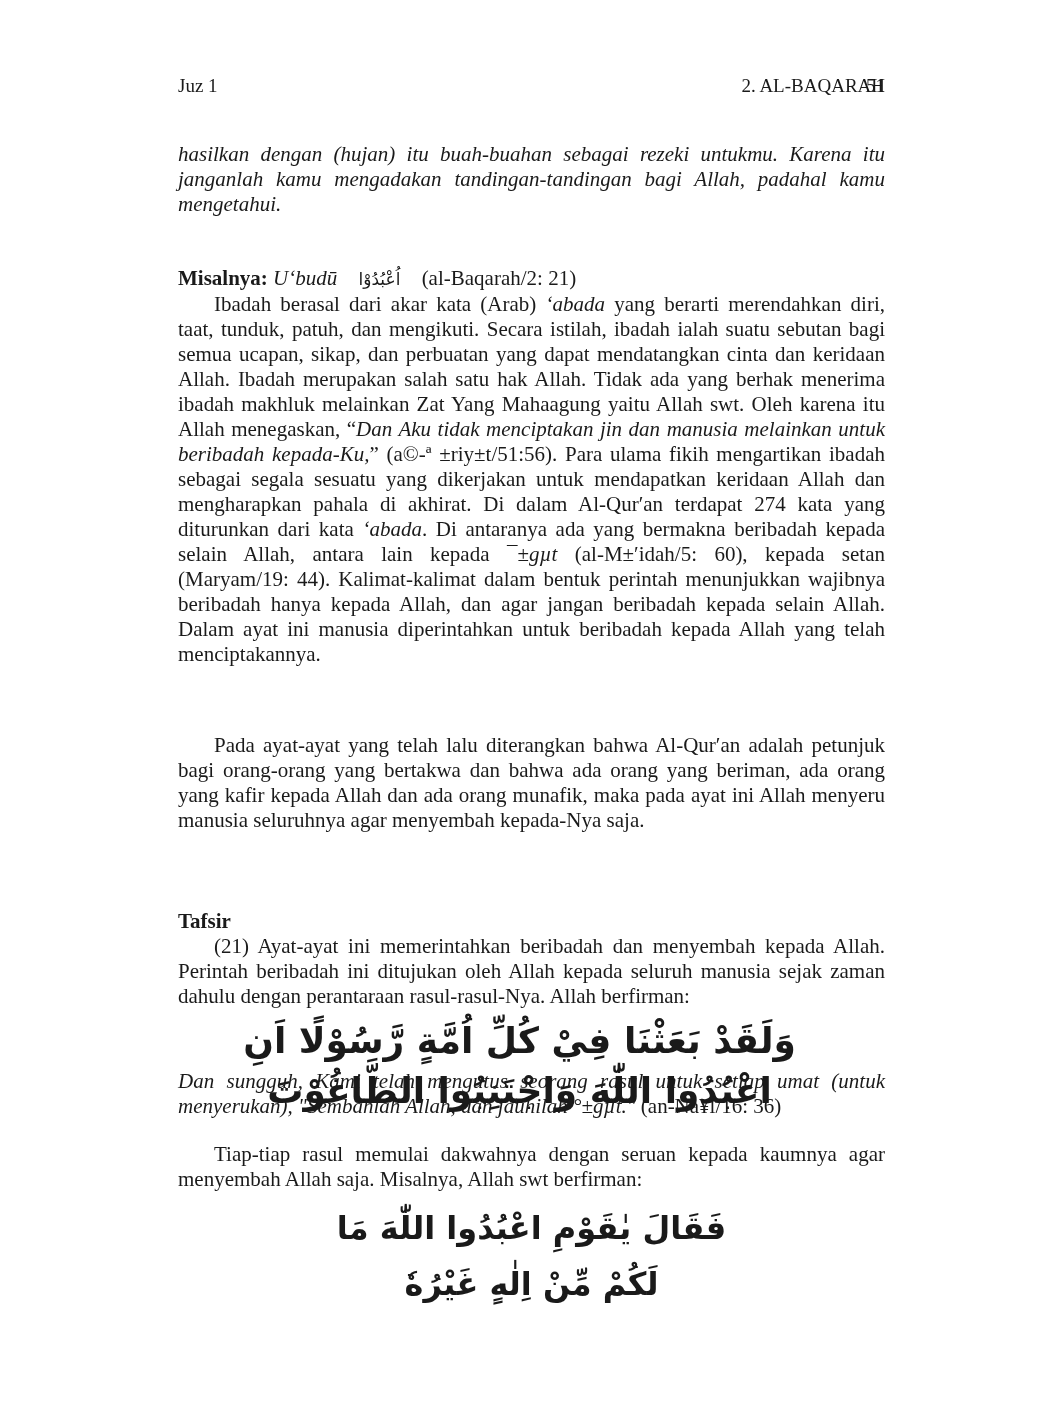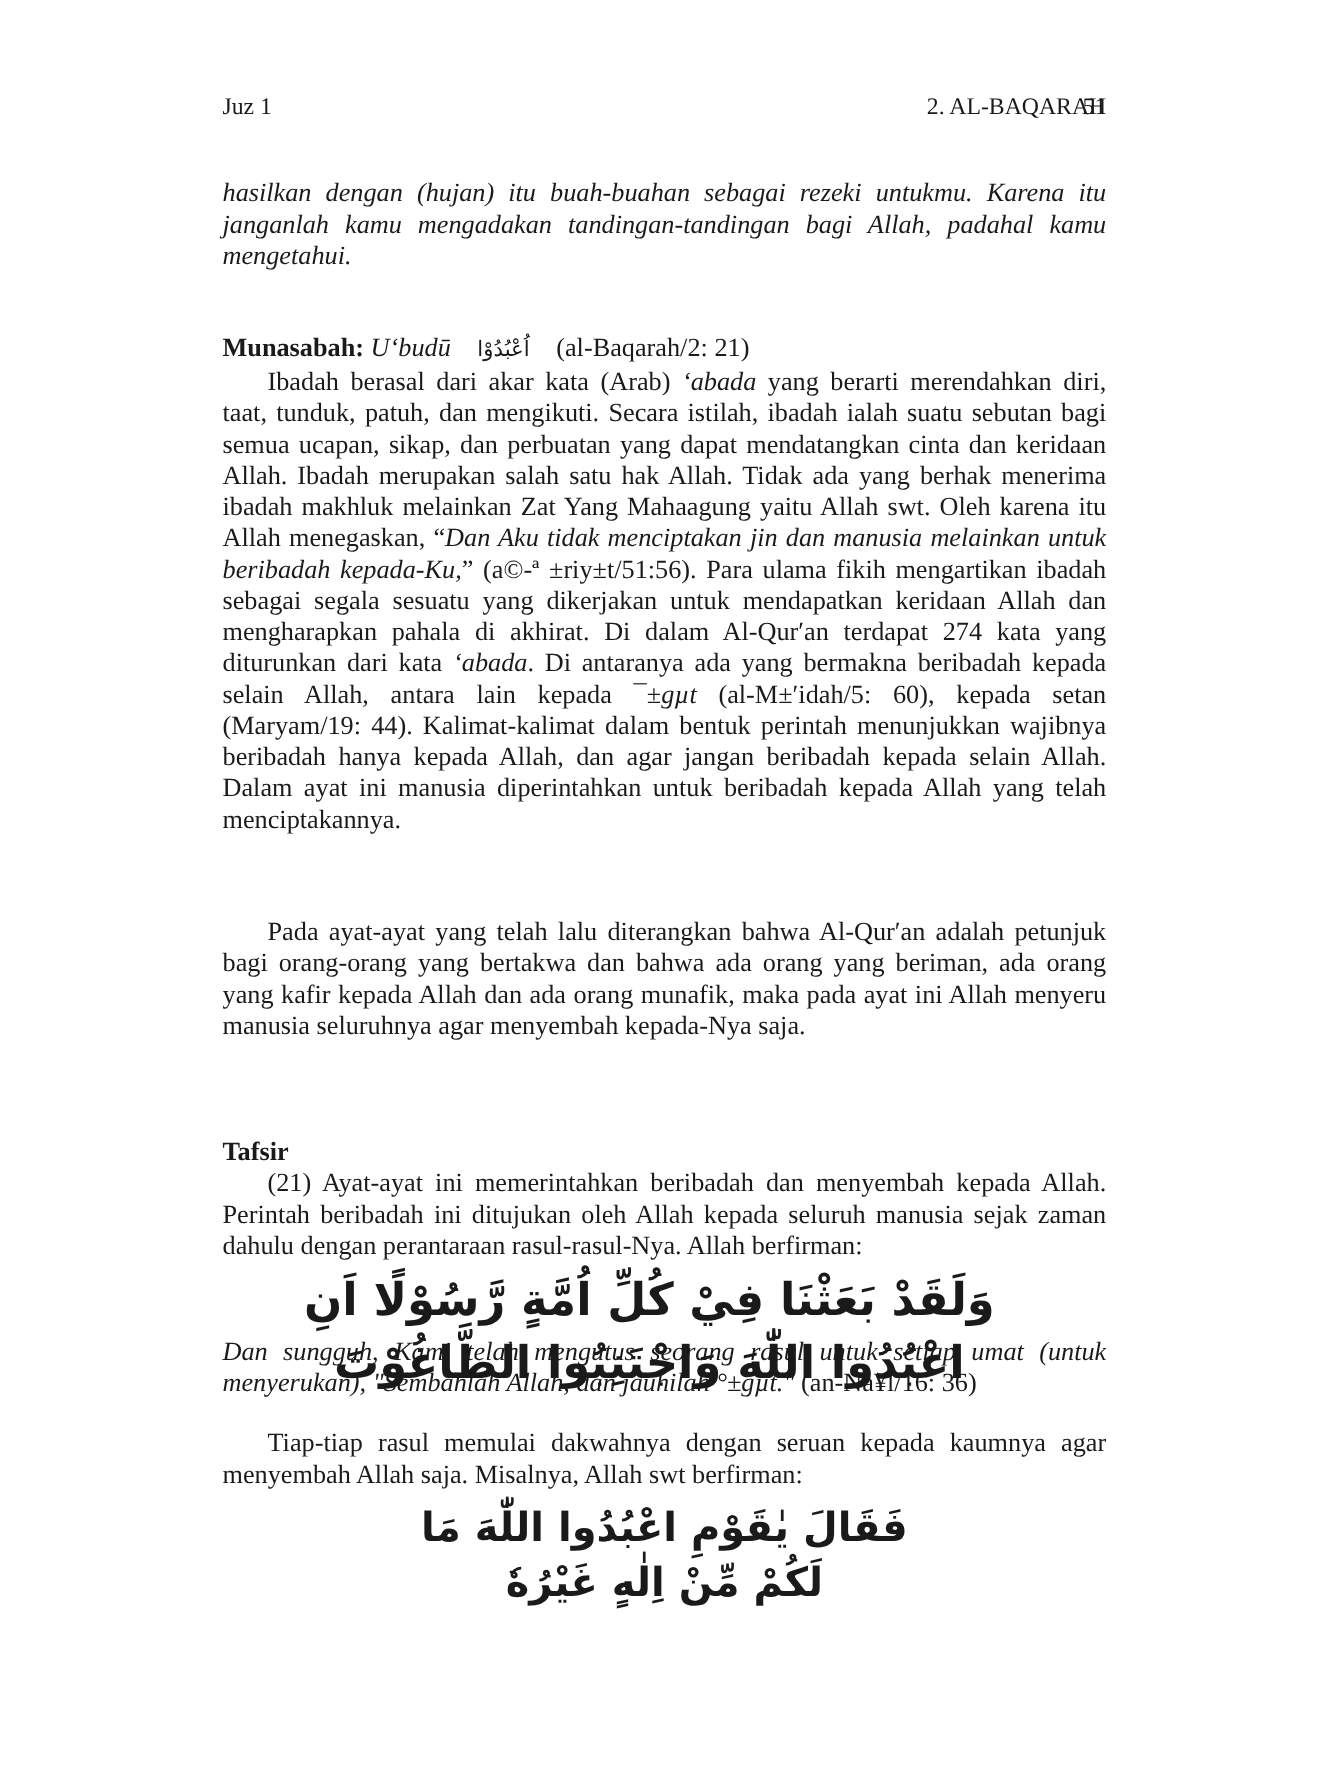--- a/index.html
+++ b/index.html
@@ -64,40 +64,40 @@
     unicode-bidi: embed;
     margin: 0 16px;
   }
   #intro { position: absolute; top: 142px; left: 0; width: 707px; }
   #kosakata { position: absolute; top: 266px; left: 0; width: 707px; }
   #munasabah { position: absolute; top: 733px; left: 0; width: 707px; }
   #tafsir { position: absolute; top: 909px; left: 0; width: 707px; }
   #verse1 { position: absolute; top: 1016px; left: 28px; width: 627px; font-size: 36px; line-height: 50px; }
   #trans1 { position: absolute; top: 1069px; left: 0; width: 707px; }
   #para-tiap { position: absolute; top: 1142px; left: 0; width: 707px; }
-  #verse2 { position: absolute; top: 1200px; left: 140px; width: 427px; font-size: 32px; line-height: 44px; }
+  #verse2 { position: absolute; top: 1200px; left: 140px; width: 427px; font-size: 32px; line-height: 56px; }
 </style>
 </head>
 <body>
 
 <div class="page">
 
   <div class="running-header">
     <span class="rh-left">Juz 1</span>
     <span class="rh-center">2. AL-BAQARAH</span>
     <span class="rh-right">51</span>
   </div>
 
   <div id="intro">
     <p class="p it">hasilkan dengan (hujan) itu buah-buahan sebagai rezeki untukmu. Karena itu janganlah kamu mengadakan tandingan-tandingan bagi Allah, padahal kamu mengetahui.</p>
   </div>
 
   <div id="kosakata">
     <p class="p">
-      <b>Munasabah:</b>
+      <b>Misalnya:</b>
       <span class="it">U‘budū</span>
       <span class="arabic-inline">اُعْبُدُوْا</span>
       <span>(al-Baqarah/2: 21)</span>
     </p>
     <p class="p indent"><span>Ibadah berasal dari akar kata (Arab) </span><span class="it">‘abada</span><span> yang berarti merendahkan diri, taat, tunduk, patuh, dan mengikuti. Secara istilah, ibadah ialah suatu sebutan bagi semua ucapan, sikap, dan perbuatan yang dapat mendatangkan cinta dan keridaan Allah. Ibadah merupakan salah satu hak Allah. Tidak ada yang berhak menerima ibadah makhluk melainkan Zat Yang Mahaagung yaitu Allah swt. Oleh karena itu Allah menegaskan, “</span><span class="it">Dan Aku tidak menciptakan jin dan manusia melainkan untuk beribadah kepada-Ku,</span><span>” (a©-ª ±riy±t/51:56). Para ulama fikih mengartikan ibadah sebagai segala sesuatu yang dikerjakan untuk mendapatkan keridaan Allah dan mengharapkan pahala di akhirat. Di dalam Al-Qur′an terdapat 274 kata yang diturunkan dari kata </span><span class="it">‘abada</span><span>. Di antaranya ada yang bermakna beribadah kepada selain Allah, antara lain kepada ¯±</span><span class="it">gµt</span><span> (al-M±′idah/5: 60), kepada setan (Maryam/19: 44). Kalimat-kalimat dalam bentuk perintah menunjukkan wajibnya beribadah hanya kepada Allah, dan agar jangan beribadah kepada selain Allah. Dalam ayat ini manusia diperintahkan untuk beribadah kepada Allah yang telah menciptakannya.</span></p>
   </div>
 
   <div id="munasabah">
     <p class="p indent">Pada ayat-ayat yang telah lalu diterangkan bahwa Al-Qur′an adalah petunjuk bagi orang-orang yang bertakwa dan bahwa ada orang yang beriman, ada orang yang kafir kepada Allah dan ada orang munafik, maka pada ayat ini Allah menyeru manusia seluruhnya agar menyembah kepada-Nya saja.</p>
   </div>

